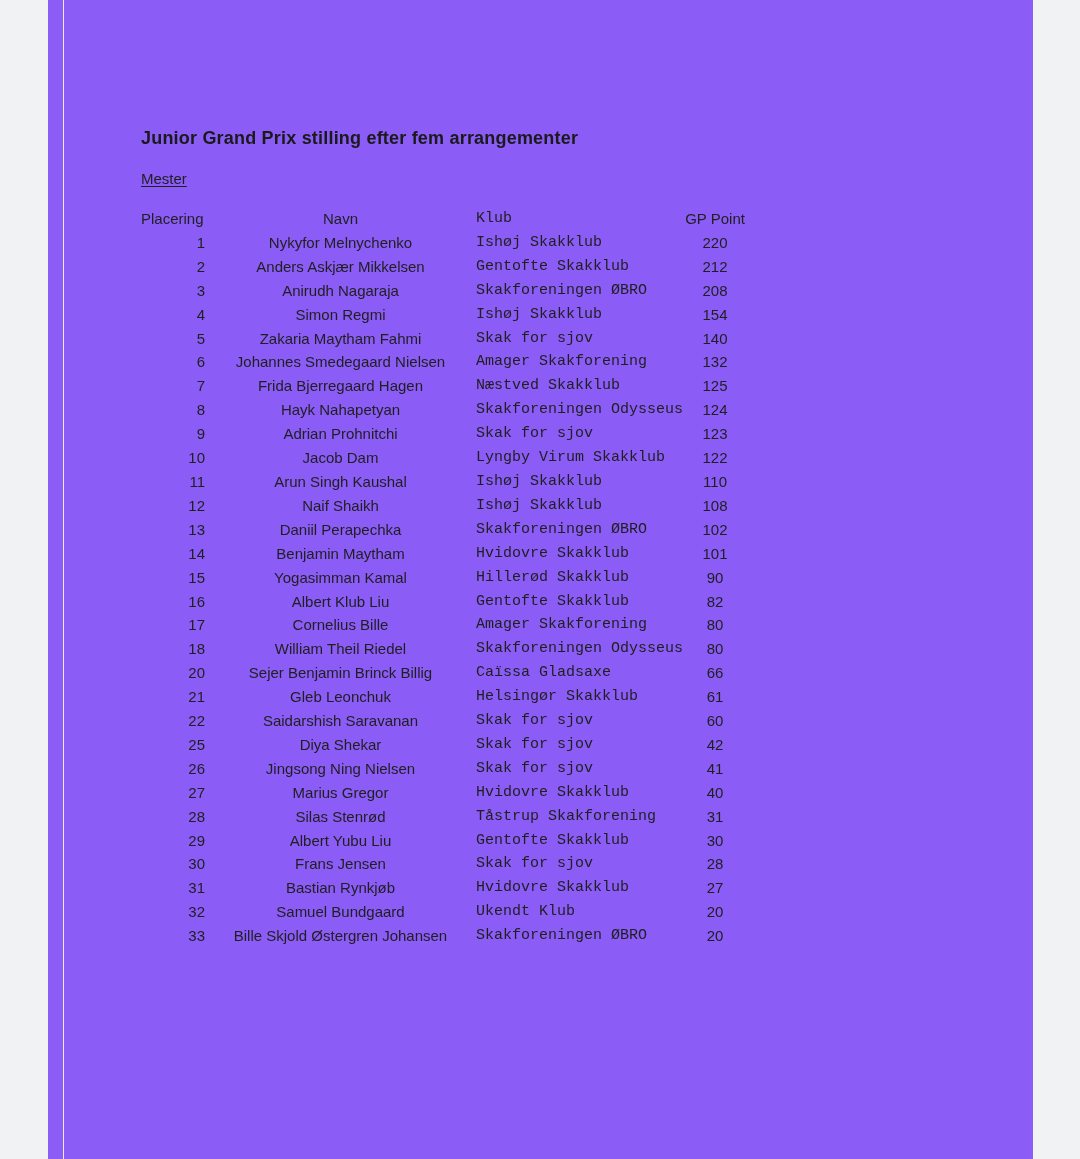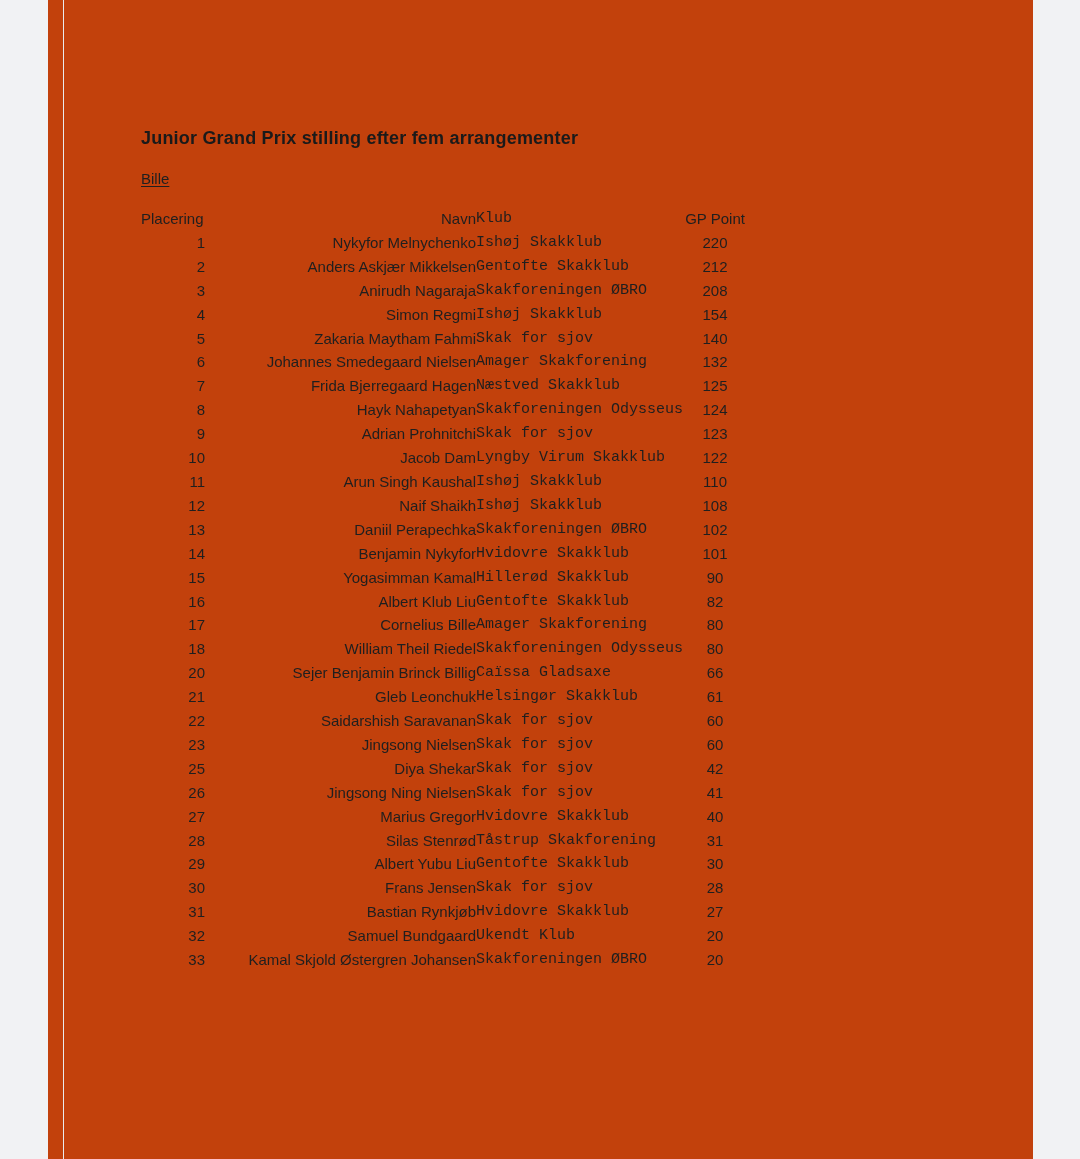--- a/index.html
+++ b/index.html
@@ -12,21 +12,21 @@
     font-family: "Liberation Sans", sans-serif;
     color: #1f1f1f;
     overflow: hidden;
   }
   .page {
     position: absolute;
     left: 48px;
     top: 0;
     width: 985px;
     height: 1159px;
-    background: #c2410c;
+    background: #8b5cf6;
   }
   .page-edge-line {
     position: absolute;
     left: 15px;
     top: 0;
     bottom: 0;
     width: 1px;
     background: #eaebed;
   }
   .doc-title {
@@ -68,34 +68,34 @@
     white-space: nowrap;
     overflow: visible;
   }
   .col-placering { width: 64px; margin-top: 42px; }
   .col-navn      { width: 271px; }
   .col-klub      { width: 203px; font-family: Liberation Mono, monospace; }
   .col-gp_point  { width: 64px; }
 
   thead .col-placering { text-align: left; }
   tbody .col-placering { text-align: right; padding-right: 2px; }
-  thead .col-navn, tbody .col-navn { text-align: right; padding-left: 3px; }
+  thead .col-navn, tbody .col-navn { text-align: center; padding-left: 3px; }
   thead .col-klub, tbody .col-klub { text-align: left; padding-left: 2px; }
   thead .col-gp_point, tbody .col-gp_point { text-align: center; padding-right: 1px; }
 </style>
 </head>
 <body>
 
 <div class="viewer">
   <div class="page">
     <div class="page-edge-line"></div>
 
     <h1 class="doc-title">Junior Grand Prix stilling efter fem arrangementer</h1>
 
-    <div class="section-heading">Bille</div>
+    <div class="section-heading">Mester</div>
 
     <table class="standings">
       <thead>
         <tr>
           <th class="col-placering">Placering</th>
           <th class="col-navn">Navn</th>
           <th class="col-klub">Klub</th>
           <th class="col-gp_point">GP Point</th>
         </tr>
       </thead>
@@ -173,21 +173,21 @@
             <td class="col-gp_point">108</td>
           </tr>
           <tr>
             <td class="col-placering">13</td>
             <td class="col-navn">Daniil Perapechka</td>
             <td class="col-klub">Skakforeningen ØBRO</td>
             <td class="col-gp_point">102</td>
           </tr>
           <tr>
             <td class="col-placering">14</td>
-            <td class="col-navn">Benjamin Nykyfor</td>
+            <td class="col-navn">Benjamin Maytham</td>
             <td class="col-klub">Hvidovre Skakklub</td>
             <td class="col-gp_point">101</td>
           </tr>
           <tr>
             <td class="col-placering">15</td>
             <td class="col-navn">Yogasimman Kamal</td>
             <td class="col-klub">Hillerød Skakklub</td>
             <td class="col-gp_point">90</td>
           </tr>
           <tr>
@@ -220,26 +220,20 @@
             <td class="col-klub">Helsingør Skakklub</td>
             <td class="col-gp_point">61</td>
           </tr>
           <tr>
             <td class="col-placering">22</td>
             <td class="col-navn">Saidarshish Saravanan</td>
             <td class="col-klub">Skak for sjov</td>
             <td class="col-gp_point">60</td>
           </tr>
           <tr>
-            <td class="col-placering">23</td>
-            <td class="col-navn">Jingsong Nielsen</td>
-            <td class="col-klub">Skak for sjov</td>
-            <td class="col-gp_point">60</td>
-          </tr>
-          <tr>
             <td class="col-placering">25</td>
             <td class="col-navn">Diya Shekar</td>
             <td class="col-klub">Skak for sjov</td>
             <td class="col-gp_point">42</td>
           </tr>
           <tr>
             <td class="col-placering">26</td>
             <td class="col-navn">Jingsong Ning Nielsen</td>
             <td class="col-klub">Skak for sjov</td>
             <td class="col-gp_point">41</td>
@@ -275,20 +269,20 @@
             <td class="col-gp_point">27</td>
           </tr>
           <tr>
             <td class="col-placering">32</td>
             <td class="col-navn">Samuel Bundgaard</td>
             <td class="col-klub">Ukendt Klub</td>
             <td class="col-gp_point">20</td>
           </tr>
           <tr>
             <td class="col-placering">33</td>
-            <td class="col-navn">Kamal Skjold Østergren Johansen</td>
+            <td class="col-navn">Bille Skjold Østergren Johansen</td>
             <td class="col-klub">Skakforeningen ØBRO</td>
             <td class="col-gp_point">20</td>
           </tr>
         </tbody>
     </table>
   </div>
 </div>
 
 </body></html>

